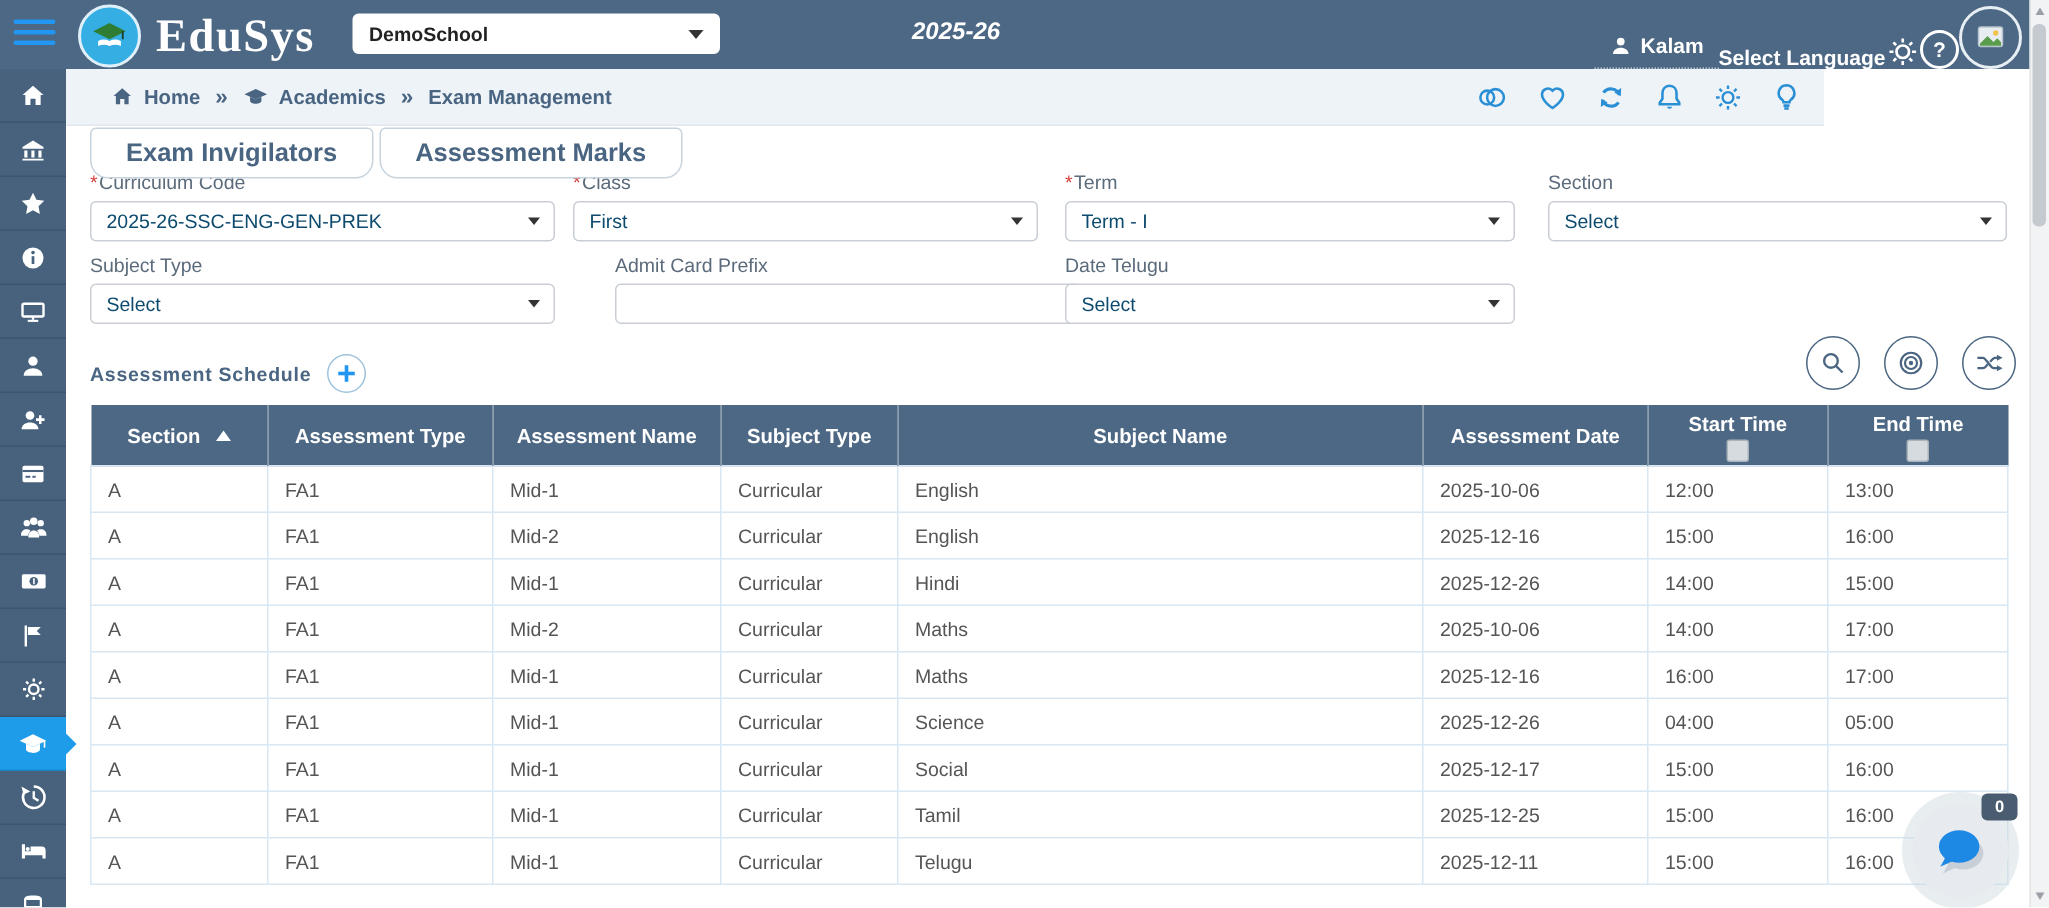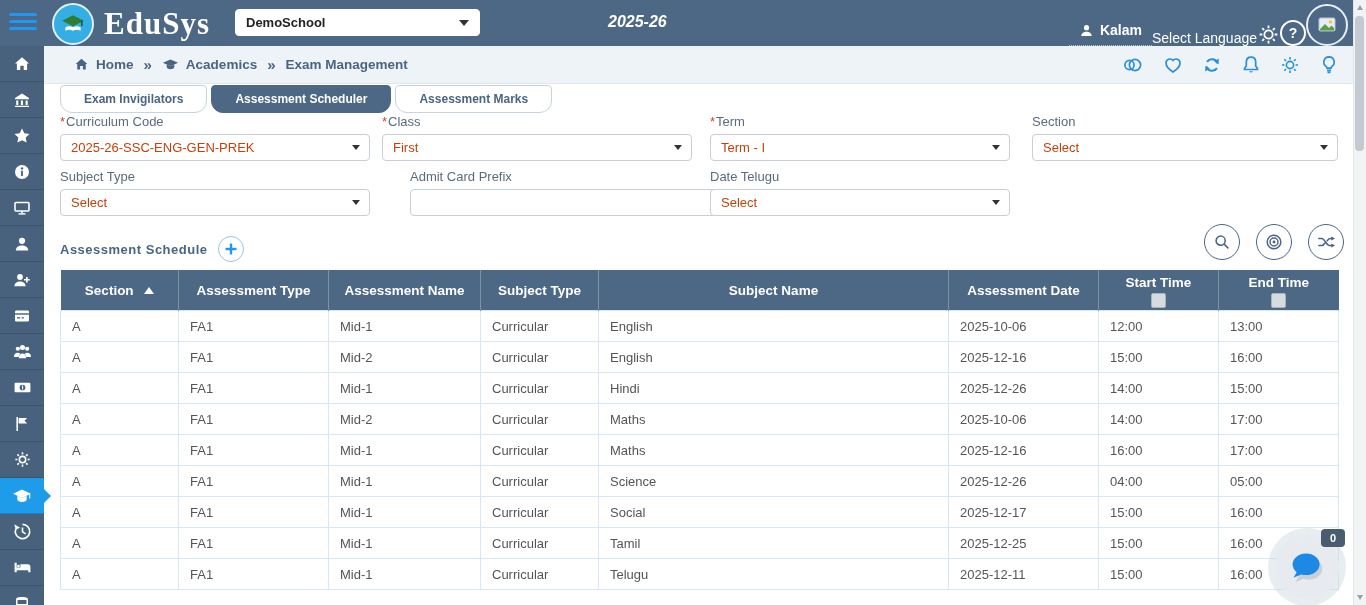--- a/index.html
+++ b/index.html
@@ -14,47 +14,47 @@
   .hamburger span{display:block;height:3px;background:#2196f3;border-radius:2px;margin-bottom:4px;}
   .logo-wrap{position:absolute;left:52px;top:3px;display:flex;align-items:center;gap:10px;}
   .logo-circle{width:38px;height:38px;border-radius:50%;background:#35aee3;border:2px solid #dff0fa;display:flex;align-items:center;justify-content:center;}
   .brand{color:#fff;font-family:"Liberation Serif",serif;font-size:31px;font-weight:bold;letter-spacing:1px;}
   .school-select{position:absolute;left:235px;top:9px;width:245px;height:27px;background:#fff;border:1px solid #fff;border-radius:4px;display:flex;align-items:center;padding:0 10px;font-size:13px;font-weight:bold;color:#222;cursor:pointer;box-sizing:border-box;}
   .school-select .chev{margin-left:auto;}
   .chev{width:0;height:0;border-left:5px solid transparent;border-right:5px solid transparent;border-top:6px solid #333;}
   .acad-year{position:absolute;left:608px;top:13px;color:#fff;font-size:16px;font-weight:bold;font-style:italic;}
   .tb-right{position:absolute;right:18px;top:0;height:46px;display:flex;align-items:flex-end;}
   .tb-user{display:flex;align-items:center;gap:6px;color:#fff;font-size:14px;font-weight:bold;border-bottom:1px dotted rgba(255,255,255,.65);padding:4px 10px 7px;cursor:pointer;}
-  .tb-lang{color:#fff;font-size:14px;font-weight:normal;cursor:pointer;}
+  .tb-lang{color:#fff;font-size:14px;font-weight:bold;cursor:pointer;}
   .tb-icon{cursor:pointer;display:flex;align-items:center;}
   .help-circle{width:22px;height:22px;border:2px solid #fff;border-radius:50%;color:#fff;font-size:14px;font-weight:bold;display:flex;align-items:center;justify-content:center;}
   .avatar{width:38px;height:38px;border:2px solid #e7eef4;border-radius:50%;display:flex;align-items:center;justify-content:center;cursor:pointer;background:transparent;}
   
   .sidebar{position:absolute;left:0;top:46px;width:44px;height:559px;background:#48627d;z-index:4;}
   .side-item{width:44px;height:36px;display:flex;align-items:center;justify-content:center;border-bottom:1px solid rgba(0,0,0,.14);cursor:pointer;position:relative;box-sizing:border-box;}
   .side-item.active{background:#1e9be9;}
   .side-item.active::after{content:"";position:absolute;right:-7px;top:50%;margin-top:-7px;border-top:7px solid transparent;border-bottom:7px solid transparent;border-left:7px solid #1e9be9;}
   
   .content{position:absolute;left:44px;top:46px;width:1310px;height:559px;background:#fff;}
-  .crumb-bar{position:absolute;left:0;top:0;width:1310px;height:38px;background:#eef3f8;border-bottom:1px solid #e0e7ee;display:flex;align-items:center;padding:0 14px 0 30px;box-sizing:border-box;}
+  .crumb-bar{position:absolute;left:0;top:0;width:1172px;height:38px;background:#eef3f8;border-bottom:1px solid #e0e7ee;display:flex;align-items:center;padding:0 14px 0 30px;box-sizing:border-box;}
   .crumbs{display:flex;align-items:center;gap:10px;font-size:13.5px;font-weight:bold;color:#4a6582;}
   .crumb{display:flex;align-items:center;gap:7px;cursor:pointer;}
   .crumb-sep{color:#4a6582;font-size:15px;}
   .crumb-actions{margin-left:auto;display:flex;align-items:center;gap:17px;}
   .crumb-actions .tb-icon svg{display:block;}
   
   .tabs{position:absolute;left:16px;top:39px;display:flex;gap:4px;z-index:3;}
-  .tab{padding:6px 23px;font-size:12px;font-weight:bold;color:#4a6582;background:#fff;border:1px solid #c7d3dd;border-radius:4px 4px 12px 12px;cursor:pointer;}
+  .tab{padding:6px 23px;font-size:17px;font-weight:bold;color:#4a6582;background:#fff;border:1px solid #c7d3dd;border-radius:4px 4px 12px 12px;cursor:pointer;}
   .tab.active{background:#4d6884;color:#fff;border-color:#4d6884;}
   
   .panel{position:absolute;left:0;top:38px;width:1310px;height:521px;background:#fff;}
   .field{position:absolute;width:310px;}
   .field .flabel{font-size:13px;color:#5b6b7b;display:block;margin-bottom:5px;}
   .req{color:#d43f3a;margin-right:1px;}
-  .control{height:27px;border:1px solid #c9ced4;border-radius:4px;background:#fff;display:flex;align-items:center;padding:0 10px;font-size:13px;color:#c2410c;position:relative;box-sizing:border-box;cursor:pointer;}
+  .control{height:27px;border:1px solid #c9ced4;border-radius:4px;background:#fff;display:flex;align-items:center;padding:0 10px;font-size:13px;color:#0c4a6e;position:relative;box-sizing:border-box;cursor:pointer;}
   .control .chev{position:absolute;right:9px;top:10px;border-left:4.5px solid transparent;border-right:4.5px solid transparent;border-top:5.5px solid #333;}
   .text-input{width:100%;height:27px;border:1px solid #c9ced4;border-radius:4px;padding:0 10px;font-size:13px;color:#444;box-sizing:border-box;font-family:"Liberation Sans",sans-serif;}
   
   .sched-head{position:absolute;left:16px;top:152px;display:flex;align-items:center;gap:10px;}
   .sched-title{font-size:13px;font-weight:bold;color:#4a6582;letter-spacing:.5px;}
   .plus-btn{width:24px;height:24px;border:1.5px solid #9fc3dd;border-radius:50%;display:flex;align-items:center;justify-content:center;cursor:pointer;background:#fff;}
   .action-icons{position:absolute;top:140px;left:1160px;display:flex;gap:16px;}
   .circle-btn{width:34px;height:34px;border:1px solid #4a6582;border-radius:50%;display:flex;align-items:center;justify-content:center;cursor:pointer;background:#fff;}
   
   table.sched{position:absolute;left:16px;top:186px;width:1278px;border-collapse:collapse;table-layout:fixed;}
@@ -294,21 +294,20 @@
         <svg width="22" height="22" viewBox="0 0 22 22" fill="none" stroke="#2a8fd4" stroke-width="1.7">
             <path d="M11 2.8a5.3 5.3 0 0 0-3 9.6c.6.5 1 1.1 1 1.8h4c0-.7.4-1.3 1-1.8a5.3 5.3 0 0 0-3-9.6z"></path>
             <path d="M9 16.4h4M9.5 18.3h3"></path>
           </svg>
       </span>
     </div>
   </div>
 
   <div class="tabs">
     <div class="tab">Exam Invigilators</div>
-    <div class="tab active">Assessment Scheduler</div>
     <div class="tab">Assessment Marks</div>
   </div>
 
   <div class="panel">
 
     <div class="field" style="left:16px;top:30px;">
       <span class="flabel"><span class="req">*</span><span>Curriculum Code</span></span>
       <div class="control">
         <span>2025-26-SSC-ENG-GEN-PREK</span>
         <span class="chev"></span>

